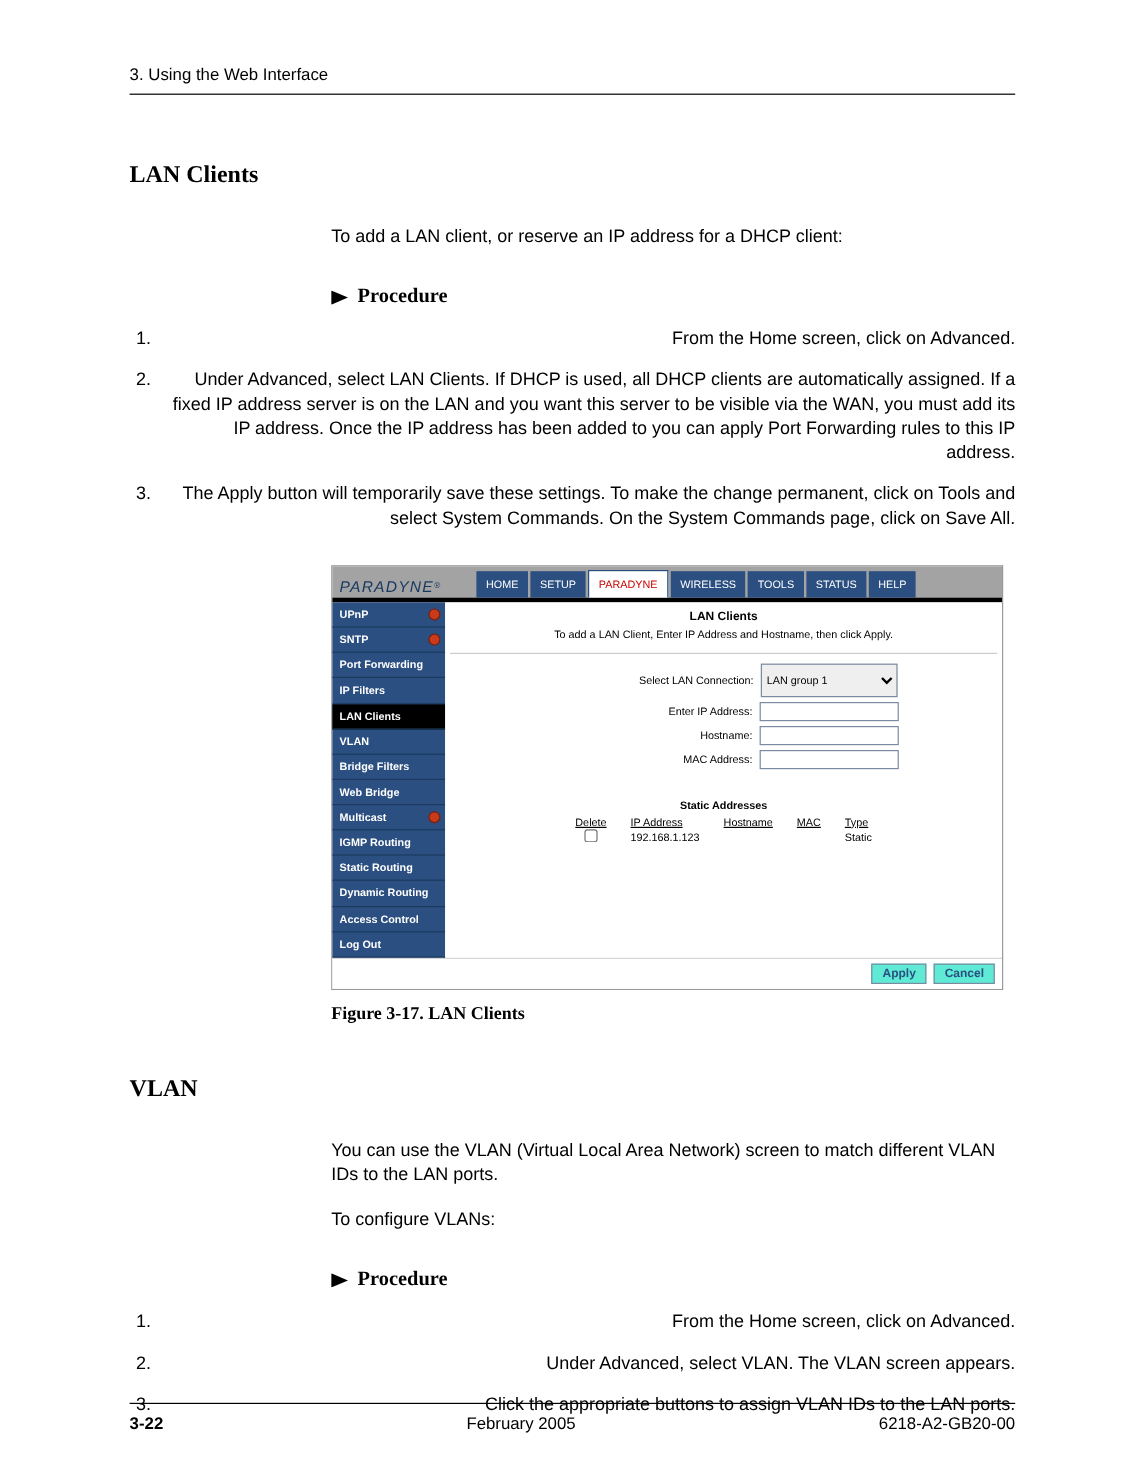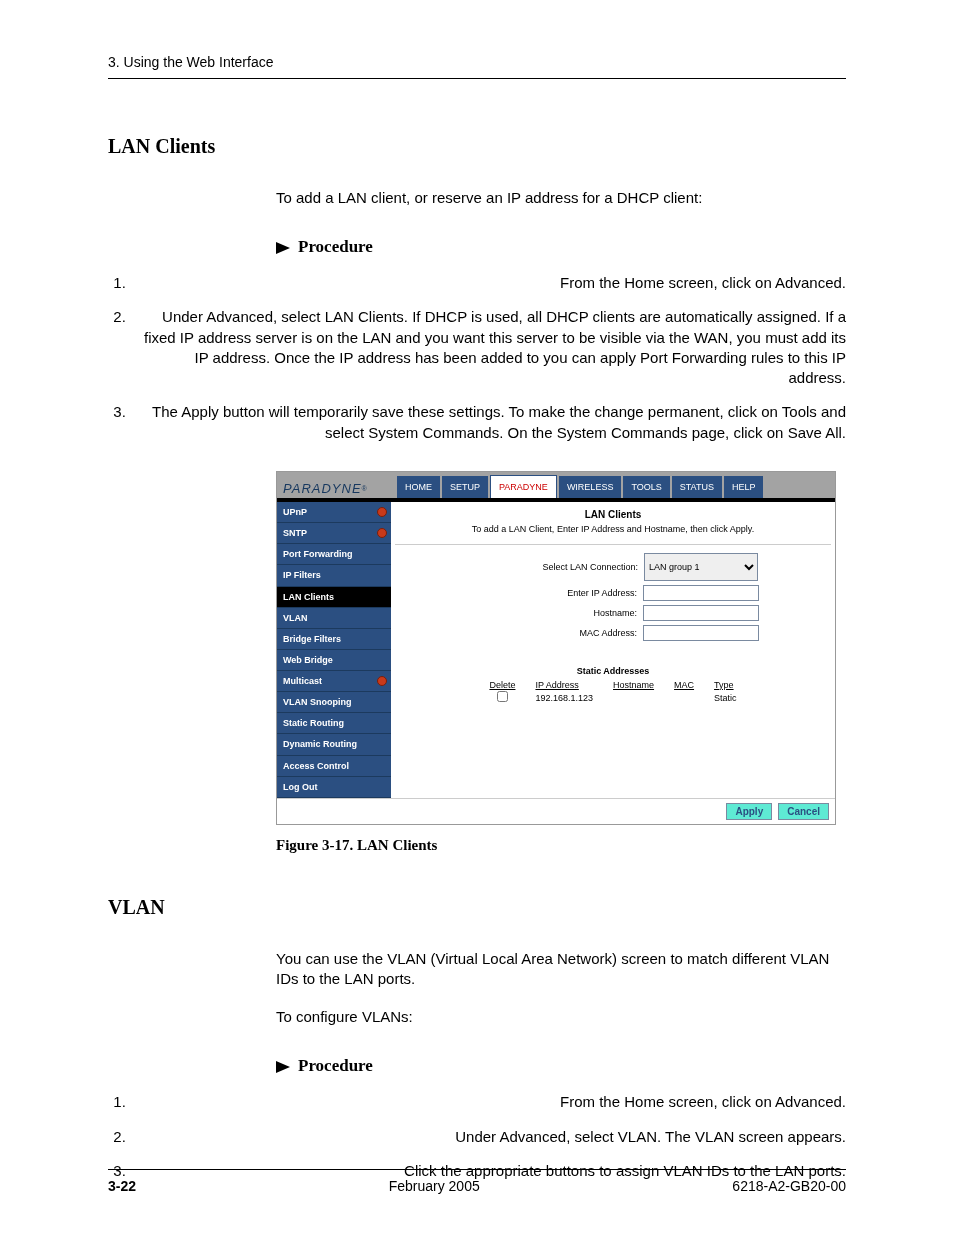--- a/index.html
+++ b/index.html
@@ -117,21 +117,21 @@
     background: #fff;
     color: #c00;
     border: 1px solid #2b4f81;
     border-bottom: none;
   }
   .ui-body {
     display: flex;
     border-top: 4px solid #000;
   }
   .sidebar {
-    width: 114px;
+    width: 94px;
     background: #2b4f81;
   }
   .side-item {
     position: relative;
     color: #fff;
     font-size: 9px;
     font-weight: bold;
     padding: 4px 6px;
     border-bottom: 1px solid #1c3a5e;
   }
@@ -299,21 +299,21 @@
         <div class="sidebar" id="sidebar">
             <div class="side-item">UPnP<span class="dot"></span></div>
             <div class="side-item">SNTP<span class="dot"></span></div>
             <div class="side-item">Port Forwarding</div>
             <div class="side-item">IP Filters</div>
             <div class="side-item active">LAN Clients</div>
             <div class="side-item">VLAN</div>
             <div class="side-item">Bridge Filters</div>
             <div class="side-item">Web Bridge</div>
             <div class="side-item">Multicast<span class="dot"></span></div>
-            <div class="side-item">VLAN Snooping</div>
+            <div class="side-item">IGMP Routing</div>
             <div class="side-item">Static Routing</div>
             <div class="side-item">Dynamic Routing</div>
             <div class="side-item">Access Control</div>
             <div class="side-item">Log Out</div>
           </div>
         <div class="main-panel">
           <div class="panel-title">LAN Clients</div>
           <div class="panel-sub">To add a LAN Client, Enter IP Address and Hostname, then click Apply.</div>
 
           <div class="form-area">

